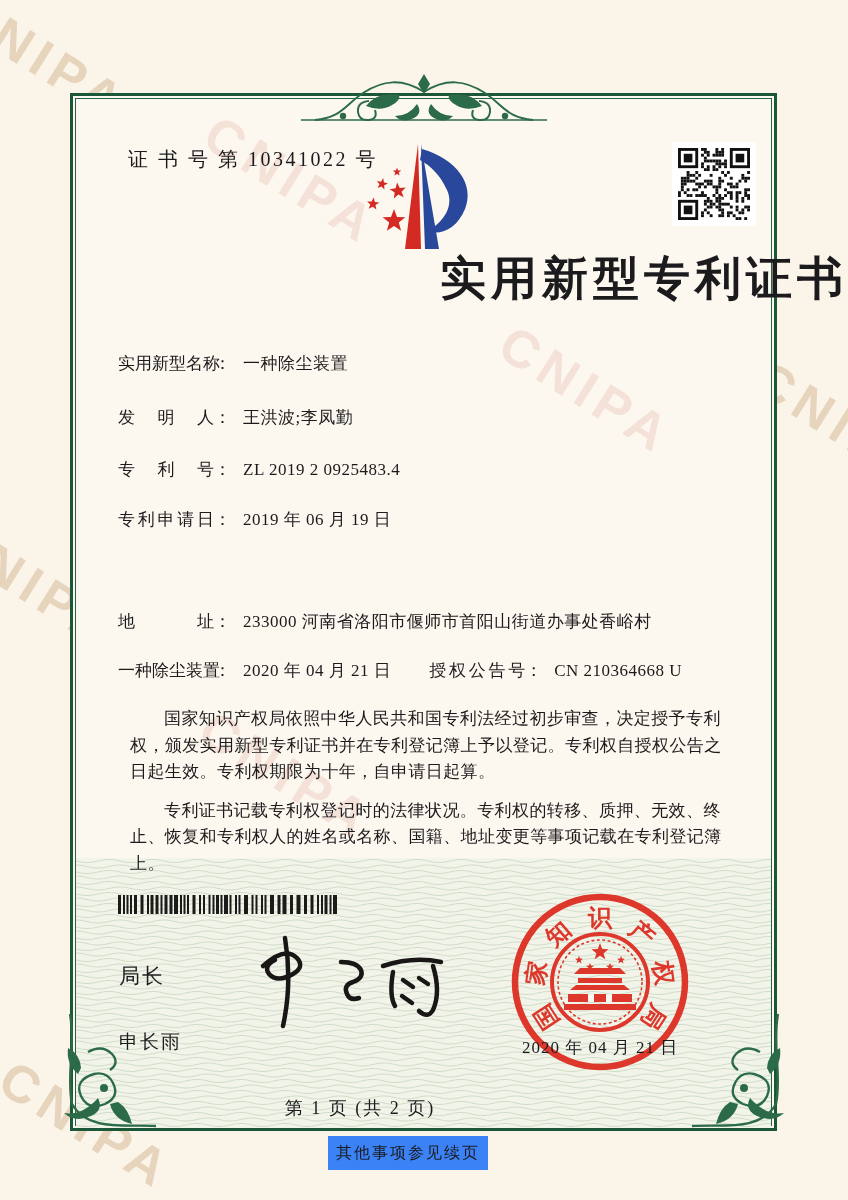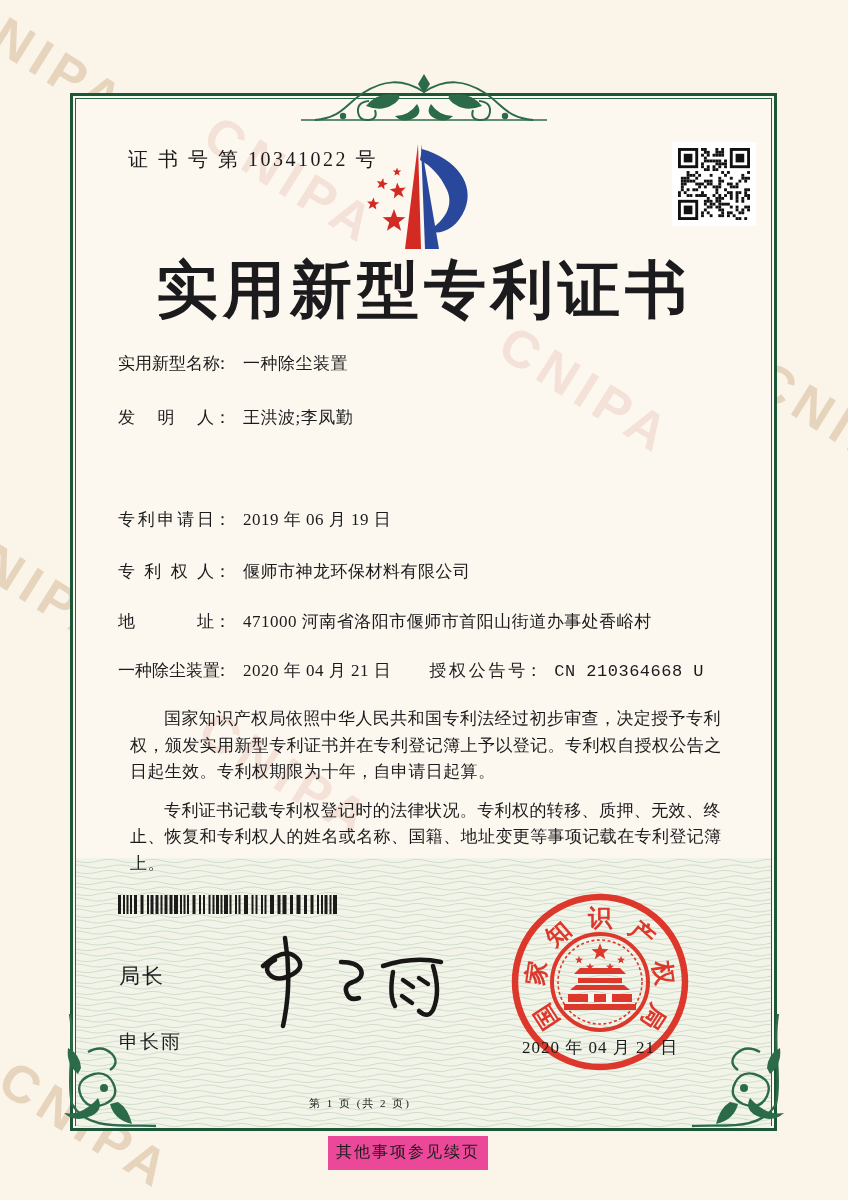--- a/index.html
+++ b/index.html
@@ -14,42 +14,42 @@
   .frame{position:absolute;left:70px;top:93px;width:701px;height:1032px;
          border:3px solid #1d573a;background:#fdf8ef;z-index:1;}
   .frame-inner{position:absolute;inset:2px;border:1px solid #266248;}
   .deco{position:absolute;z-index:2;}
   .band{position:absolute;left:76px;top:858px;width:695px;height:270px;z-index:2;}
   
   .cert-no{position:absolute;left:128px;top:146px;font-size:20px;letter-spacing:2.5px;z-index:3;}
   .logo{position:absolute;left:355px;top:141px;width:130px;height:114px;z-index:3;}
   .qrbox{position:absolute;left:672px;top:142px;width:84px;height:84px;background:#fff;z-index:3;}
   .qrbox svg{position:absolute;left:6px;top:6px;}
-  .title{position:absolute;left:0;width:848px;top:248px;text-align:center;font-size:62px;
+  .title{position:absolute;left:0;width:848px;top:248px;text-align:right;font-size:46px;
          font-weight:bold;letter-spacing:5px;z-index:3;}
   .row{position:absolute;left:118px;font-size:17px;white-space:nowrap;z-index:3;}
   .lab{display:inline-block;width:96px;text-align:justify;text-align-last:justify;}
   .colon{display:inline-block;}
   .val{margin-left:12px;letter-spacing:.5px;}
-  .pair2{margin-left:38px;font-family:Liberation Mono, monospace;}
+  .pair2{margin-left:38px;}
   .paras{position:absolute;left:118px;top:694px;width:618px;font-size:17px;z-index:3;}
   .paras p{margin:12px;text-indent:2em;line-height:26.5px;letter-spacing:.4px;}
   .barcode{position:absolute;left:118px;top:895px;z-index:3;}
   .head-title{position:absolute;left:119px;top:962px;font-size:21px;z-index:3;
         font-family:"Liberation Sans","DejaVu Sans",sans-serif;letter-spacing:2px;}
   .head-name{position:absolute;left:119px;top:1000px;font-size:19px;z-index:3;
         font-family:"Liberation Sans","DejaVu Sans",sans-serif;letter-spacing:2px;margin-top:29px;}
   .sig{position:absolute;left:245px;top:932px;z-index:4;}
   .seal{position:absolute;left:508px;top:890px;z-index:4;}
   .seal-date{position:absolute;left:500px;top:1036px;width:200px;text-align:center;
         font-size:17px;letter-spacing:1px;z-index:5;}
-  .pageno{position:absolute;left:0;width:720px;top:1096px;text-align:center;font-size:11px;
+  .pageno{position:absolute;left:0;width:720px;top:1096px;text-align:center;font-size:18px;
         letter-spacing:2px;z-index:3;}
-  .note{position:absolute;left:328px;top:1136px;width:160px;height:34px;background:#ec4899;
-        text-align:center;line-height:34px;font-size:16px;letter-spacing:2px;z-index:3;font-family:Liberation Mono, monospace;}
+  .note{position:absolute;left:328px;top:1136px;width:160px;height:34px;background:#3b82f6;
+        text-align:center;line-height:34px;font-size:16px;letter-spacing:2px;z-index:3;}
 </style>
 </head>
 <body>
 
 <div class="page">
 
   <div class="wm" style="left:-55px;top:28px">CNIPA</div>
   <div class="wm" style="left:745px;top:395px">CNIPA</div>
   <div class="wm" style="left:-65px;top:555px">CNIPA</div>
   <div class="wm" style="left:-10px;top:1095px">CNIPA</div>
@@ -367,28 +367,28 @@
   </div>
 
   <div class="title">实用新型专利证书</div>
 
   <div class="row" style="top:406px">
     <span class="lab">发明人</span><span class="colon">：</span><span class="val">王洪波;李凤勤</span>
   </div>
   <div class="row" style="top:352px">
     <span class="lab">实用新型名称</span><span class="colon">：</span><span class="val">一种除尘装置</span>
   </div>
+  <div class="row" style="top:458px">
+    <span class="lab">专利号</span><span class="colon">：</span><span class="val">ZL 2019 2 0925483.4</span>
+  </div>
   <div class="row" style="top:508px">
     <span class="lab">专利申请日</span><span class="colon">：</span><span class="val">2019 年 06 月 19 日</span>
   </div>
-  <div class="row" style="top:560px">
-    <span class="lab">专利权人</span><span class="colon">：</span><span class="val">偃师市神龙环保材料有限公司</span>
-  </div>
   <div class="row" style="top:610px">
-    <span class="lab">地址</span><span class="colon">：</span><span class="val">471000 河南省洛阳市偃师市首阳山街道办事处香峪村</span>
+    <span class="lab">地址</span><span class="colon">：</span><span class="val">233000 河南省洛阳市偃师市首阳山街道办事处香峪村</span>
   </div>
   <div class="row" style="top:659px">
     <span class="lab">一种除尘装置</span><span class="colon">：</span><span class="val">2020 年 04 月 21 日</span><span class="pair2"><span class="lab">授权公告号</span><span class="colon">：</span><span class="val">CN 210364668 U</span></span>
   </div>
 
   <div class="paras">
     <p>国家知识产权局依照中华人民共和国专利法经过初步审查，决定授予专利权，颁发实用新型专利证书并在专利登记簿上予以登记。专利权自授权公告之日起生效。专利权期限为十年，自申请日起算。</p>
     <p>专利证书记载专利权登记时的法律状况。专利权的转移、质押、无效、终止、恢复和专利权人的姓名或名称、国籍、地址变更等事项记载在专利登记簿上。</p>
   </div>
 

